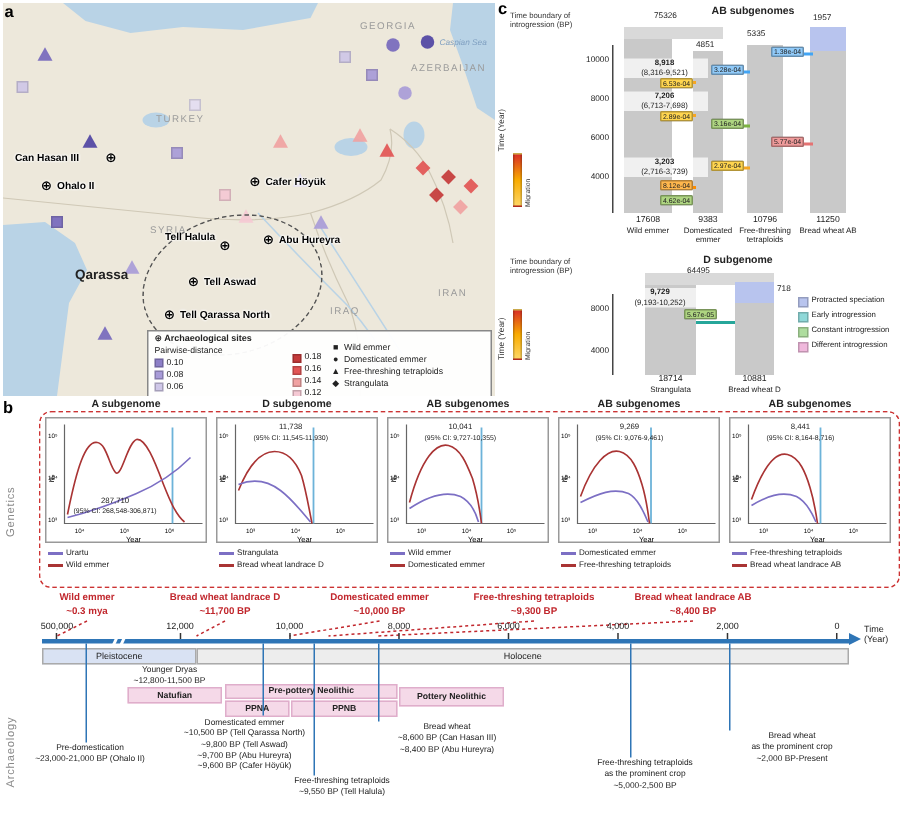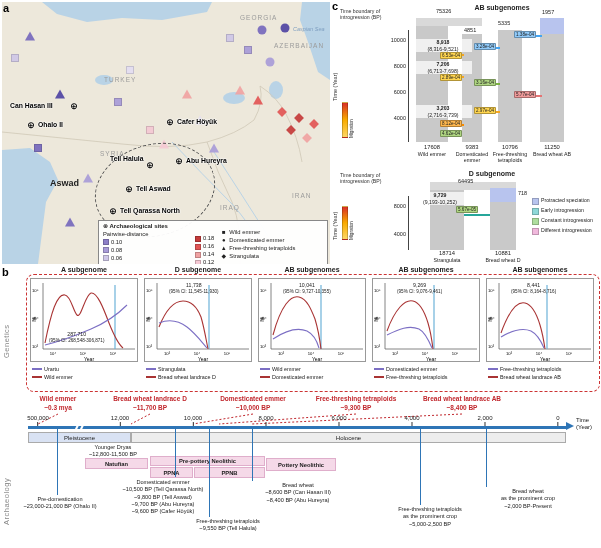--- a/index.html
+++ b/index.html
@@ -161,21 +161,21 @@
 
       <span class="abs site-label" style="left: 8px; top: 100px;">Can Hasan III</span>
           <span class="abs site-label" style="left: 36px; top: 119px;">Ohalo II</span>
           <span class="abs site-label" style="left: 175px; top: 116px;">Cafer Höyük</span>
           <span class="abs site-label" style="left: 108px; top: 153px;">Tell Halula</span>
           <span class="abs site-label" style="left: 184px; top: 155px;">Abu Hureyra</span>
           <span class="abs site-label" style="left: 134px; top: 183px;">Tell Aswad</span>
           <span class="abs site-label" style="left: 118px; top: 205px;">Tell Qarassa North</span>
         </div>
 
-      <span class="abs levant" style="left:48px;top:176px">Aswad</span>
+      <span class="abs levant" style="left:48px;top:176px">Qarassa</span>
 
       <div class="abs map-legend" style="left:96px;top:218px;width:230px;min-height:42px">
         <div class="ml-col" style="width:86px">
           <div class="ml-sites"><span>⊕</span> <span>Archaeological sites</span></div>
           <div>Pairwise-distance</div>
           <div class="ml-col">
 
           <div class="leg-item" style="--c: #8d7fc7;">
                 <span class="chip"></span>
                 <span>0.10</span>

